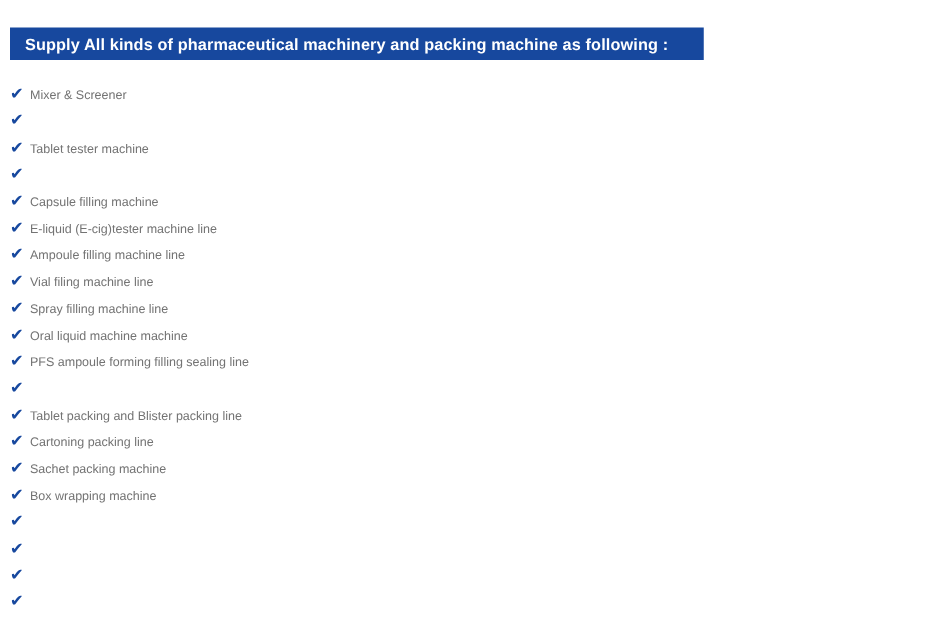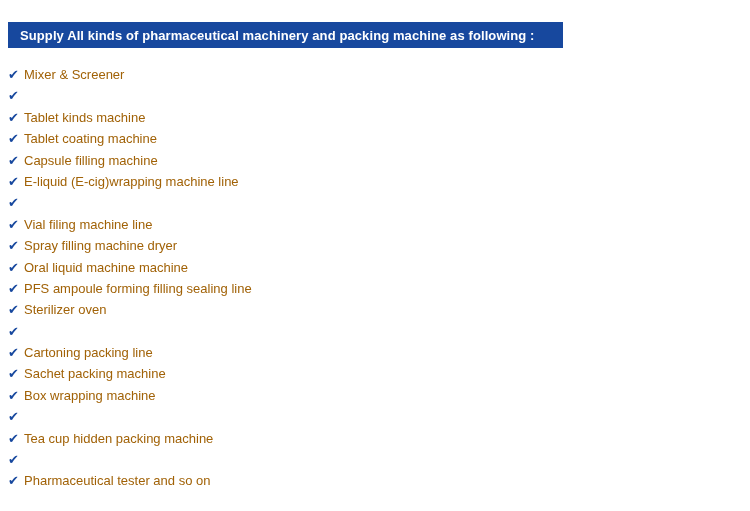--- a/index.html
+++ b/index.html
@@ -51,22 +51,22 @@
   }
   .check-icon {
     flex: 0 0 auto;
     width: 16px;
     color: #17489e;
     font-size: 13px;
     line-height: 21.4px;
     text-align: left;
   }
   .item-label {
-    font-size: 13px;
-    color: #a16207;
+    font-size: 10px;
+    color: #737373;
     line-height: 21.4px;
     white-space: nowrap;
   }
 </style>
 </head>
 <body>
 
 <div class="page">
 
   <div class="banner">
@@ -79,69 +79,69 @@
       <span class="check-icon">✔</span>
       <span class="item-label">Mixer &amp; Screener</span>
     </div>
 
     <div class="list-item">
       <span class="check-icon">✔</span>
     </div>
 
     <div class="list-item">
       <span class="check-icon">✔</span>
-      <span class="item-label">Tablet kinds machine</span>
+      <span class="item-label">Tablet tester machine</span>
     </div>
 
     <div class="list-item">
       <span class="check-icon">✔</span>
-      <span class="item-label">Tablet coating machine</span>
     </div>
 
     <div class="list-item">
       <span class="check-icon">✔</span>
       <span class="item-label">Capsule filling machine</span>
     </div>
 
     <div class="list-item">
       <span class="check-icon">✔</span>
-      <span class="item-label">E-liquid (E-cig)wrapping machine line</span>
+      <span class="item-label">E-liquid (E-cig)tester machine line</span>
     </div>
 
     <div class="list-item">
       <span class="check-icon">✔</span>
+      <span class="item-label">Ampoule filling machine line</span>
     </div>
 
     <div class="list-item">
       <span class="check-icon">✔</span>
       <span class="item-label">Vial filing machine line</span>
     </div>
 
     <div class="list-item">
       <span class="check-icon">✔</span>
-      <span class="item-label">Spray filling machine dryer</span>
+      <span class="item-label">Spray filling machine line</span>
     </div>
 
     <div class="list-item">
       <span class="check-icon">✔</span>
       <span class="item-label">Oral liquid machine machine</span>
     </div>
 
     <div class="list-item">
       <span class="check-icon">✔</span>
       <span class="item-label">PFS ampoule forming filling sealing line</span>
     </div>
 
     <div class="list-item">
       <span class="check-icon">✔</span>
-      <span class="item-label">Sterilizer oven</span>
     </div>
 
     <div class="list-item">
       <span class="check-icon">✔</span>
+      <span class="item-label">Tablet packing and Blister packing line</span>
     </div>
 
     <div class="list-item">
       <span class="check-icon">✔</span>
       <span class="item-label">Cartoning packing line</span>
     </div>
 
     <div class="list-item">
       <span class="check-icon">✔</span>
       <span class="item-label">Sachet packing machine</span>
@@ -151,26 +151,24 @@
       <span class="check-icon">✔</span>
       <span class="item-label">Box wrapping machine</span>
     </div>
 
     <div class="list-item">
       <span class="check-icon">✔</span>
     </div>
 
     <div class="list-item">
       <span class="check-icon">✔</span>
-      <span class="item-label">Tea cup hidden packing machine</span>
     </div>
 
     <div class="list-item">
       <span class="check-icon">✔</span>
     </div>
 
     <div class="list-item">
       <span class="check-icon">✔</span>
-      <span class="item-label">Pharmaceutical tester and so on</span>
     </div>
 
   </div>
 </div>
 
 </body></html>

